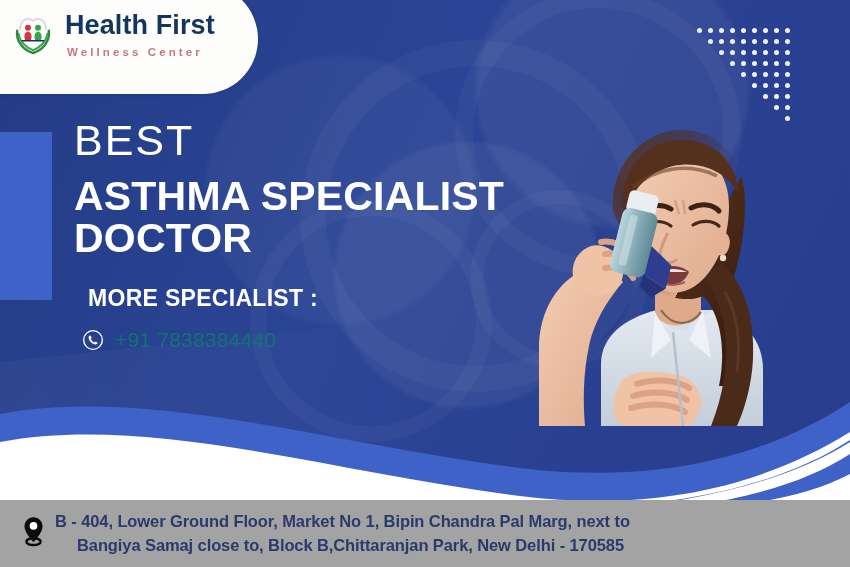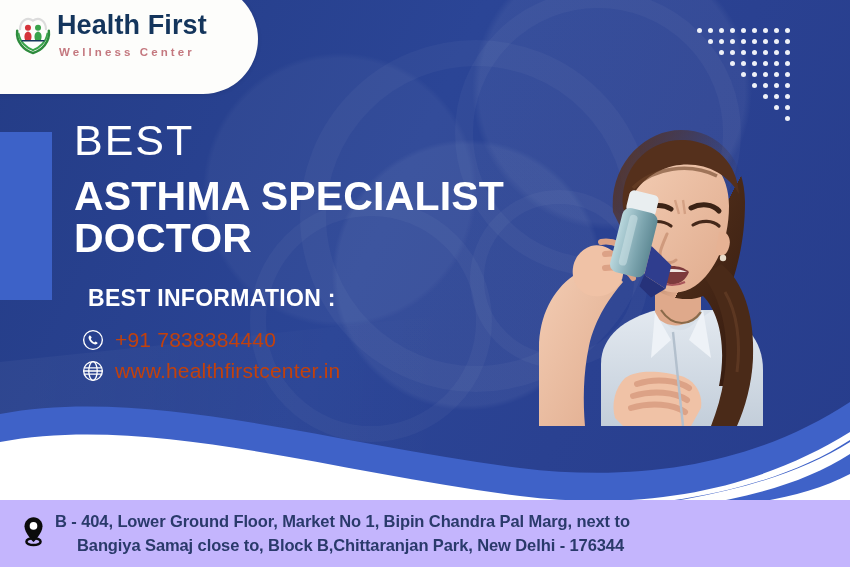--- a/index.html
+++ b/index.html
@@ -46,21 +46,21 @@
   
   .logo-pill{
     position:absolute;left:-30px;top:-16px;
     width:288px;height:110px;
     background:#fdfdfb;
     border-radius:0 60px 60px 0;
     box-shadow:0 1px 4px rgba(0,0,0,.10);
   }
   .logo-inner{
     position:absolute;left:40px;top:28px;
-    display:flex;align-items:center;gap:1px;
+    display:flex;align-items:center;gap:9px;
   }
   .logo-mark{width:46px;height:46px;position:relative;flex:0 0 auto;}
   .logo-text{display:flex;flex-direction:column;line-height:1;}
   .brand-top{
     font-size:27px;font-weight:bold;color:#14355c;letter-spacing:.1px;
     font-family:"Liberation Sans", sans-serif;
   }
   .brand-sub{
     font-size:11.5px;font-weight:bold;color:#c4787f;
     letter-spacing:3.1px;margin-top:8px;padding-left:2px;
@@ -86,34 +86,34 @@
     letter-spacing:.2px;margin:0;
   }
   .more-info{
     margin-top:26px;font-size:23px;font-weight:bold;color:#ffffff;
     letter-spacing:.3px;padding-left:14px;
   }
 
   .contact{margin-top:16px;padding-left:8px;}
   .c-row{display:flex;align-items:center;gap:11px;margin-bottom:7px;}
   .c-ico{width:22px;height:22px;flex:0 0 auto;}
-  .c-txt{font-size:21px;color:#c2410c;letter-spacing:.2px;}
+  .c-txt{font-size:21px;color:#0f766e;letter-spacing:.2px;}
 
   
   .photo{
     position:absolute;left:505px;top:96px;width:330px;height:330px;
   }
 
   
   .waves{position:absolute;left:0;top:370px;width:850px;height:140px;}
 
   
   .addr{
     position:absolute;left:0;top:500px;width:850px;height:67px;
-    background:#c4b5fd;display:flex;align-items:center;
+    background:#a3a3a3;display:flex;align-items:center;
   }
   .pin{margin-left:22px;margin-right:10px;flex:0 0 auto;}
   .addr-lines{
     font-size:16.5px;font-weight:bold;color:#2a3a6b;
     line-height:1.42;letter-spacing:-.1px;
   }
   .addr-l2{padding-left:22px;}
 </style>
 </head>
 <body>
@@ -260,44 +260,34 @@
         <path d="M198 214 L184 244 L206 262 Z" fill="#eef2f7"></path>
       </g>
     </svg>
   </div>
 
   <div class="copy">
     <div class="best">BEST</div>
     <div class="title">ASTHMA SPECIALIST</div>
     <div class="title">DOCTOR</div>
 
-    <div class="more-info">BEST INFORMATION :</div>
+    <div class="more-info">MORE SPECIALIST :</div>
 
     <div class="contact">
       <div class="c-row">
         <span class="c-ico">
           <svg viewBox="0 0 24 24" width="22" height="22">
             <circle cx="12" cy="12" r="10.2" fill="none" stroke="#ffffff" stroke-width="1.5"></circle>
             <path d="M8.6 6.8 C7.3 7.6 6.9 9 7.4 10.5 C8.4 13.4 10.8 15.7 13.6 16.6
                      C15.1 17.1 16.5 16.6 17.2 15.4 L15 13.6 L13.2 14.6
                      C11.9 13.8 10.4 12.3 9.6 10.9 L10.6 9.1 Z" fill="#ffffff"></path>
           </svg>
         </span>
         <span class="c-txt">+91 7838384440</span>
       </div>
-      <div class="c-row">
-        <span class="c-ico">
-          <svg viewBox="0 0 24 24" width="22" height="22">
-            <circle cx="12" cy="12" r="10.2" fill="none" stroke="#ffffff" stroke-width="1.5"></circle>
-            <ellipse cx="12" cy="12" rx="4.6" ry="10.2" fill="none" stroke="#ffffff" stroke-width="1.4"></ellipse>
-            <path d="M2.2 8.6 H21.8 M2.2 15.4 H21.8 M1.8 12 H22.2" stroke="#ffffff" stroke-width="1.4"></path>
-          </svg>
-        </span>
-        <span class="c-txt">www.healthfirstcenter.in</span>
-      </div>
     </div>
   </div>
 
   <div class="waves">
     <svg viewBox="0 0 850 140" width="850" height="140" preserveAspectRatio="none">
 
       <path d="M0 62 C150 34 330 92 520 116 C650 132 760 108 850 52 L850 140 L0 140 Z" fill="#ffffff"></path>
 
       <path d="M0 44 C150 16 330 74 520 98 C650 114 762 90 850 32
                L850 62 C760 118 650 142 520 126 C330 102 150 44 0 72 Z" fill="#3f62c8"></path>
@@ -312,17 +302,17 @@
     <span class="pin">
       <svg viewBox="0 0 24 32" width="23" height="31">
         <path d="M12 1 C6.8 1 2.6 5.2 2.6 10.4 C2.6 17.6 12 27 12 27 C12 27 21.4 17.6 21.4 10.4
                  C21.4 5.2 17.2 1 12 1 Z" fill="#0b0b0b"></path>
         <circle cx="12" cy="10.2" r="4" fill="#ffffff"></circle>
         <ellipse cx="12" cy="26.6" rx="7.4" ry="3.6" fill="none" stroke="#0b0b0b" stroke-width="2.6"></ellipse>
       </svg>
     </span>
     <div class="addr-lines">
       <div>B - 404, Lower Ground Floor, Market No 1, Bipin Chandra Pal Marg, next to</div>
-      <div class="addr-l2">Bangiya Samaj close to, Block B,Chittaranjan Park, New Delhi - 176344</div>
+      <div class="addr-l2">Bangiya Samaj close to, Block B,Chittaranjan Park, New Delhi - 170585</div>
     </div>
   </div>
 
 </div>
 
 </body></html>

